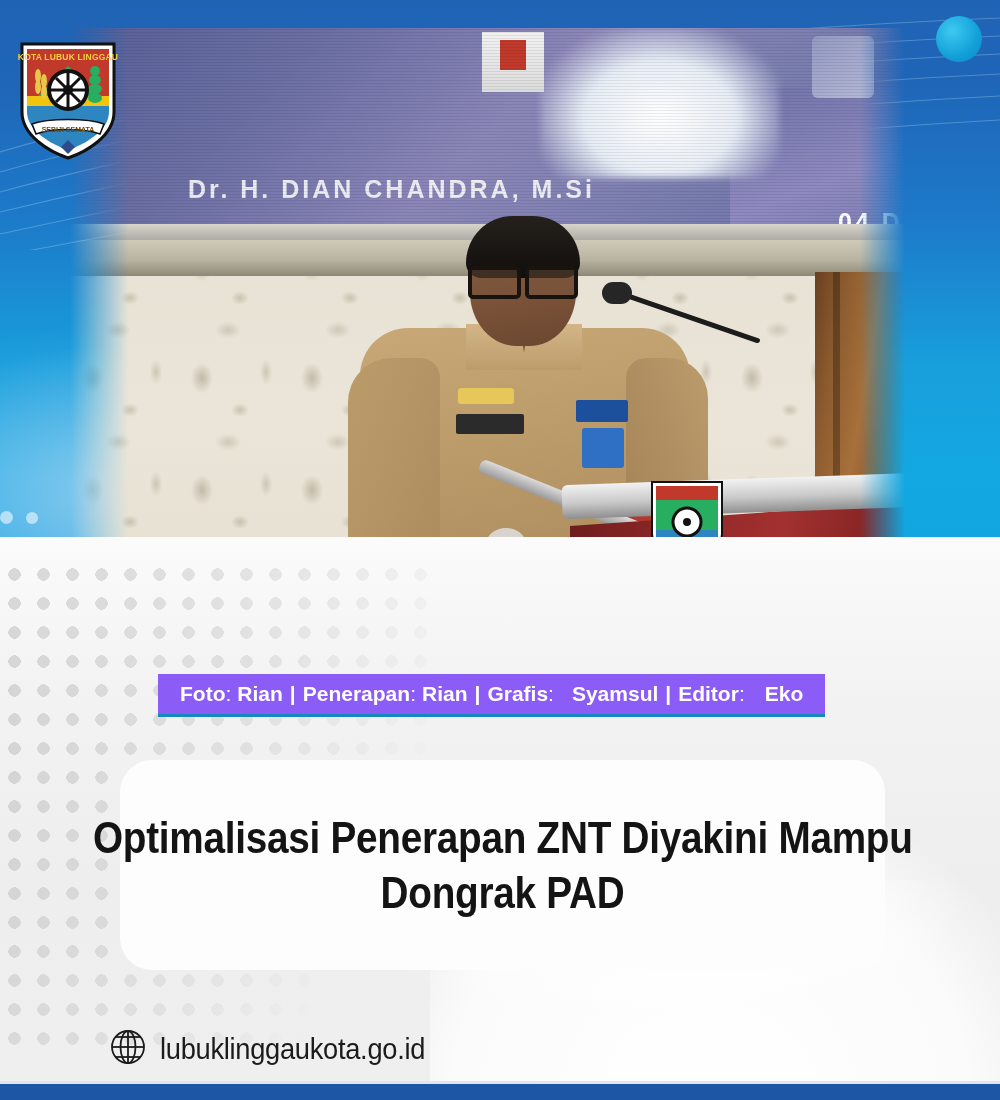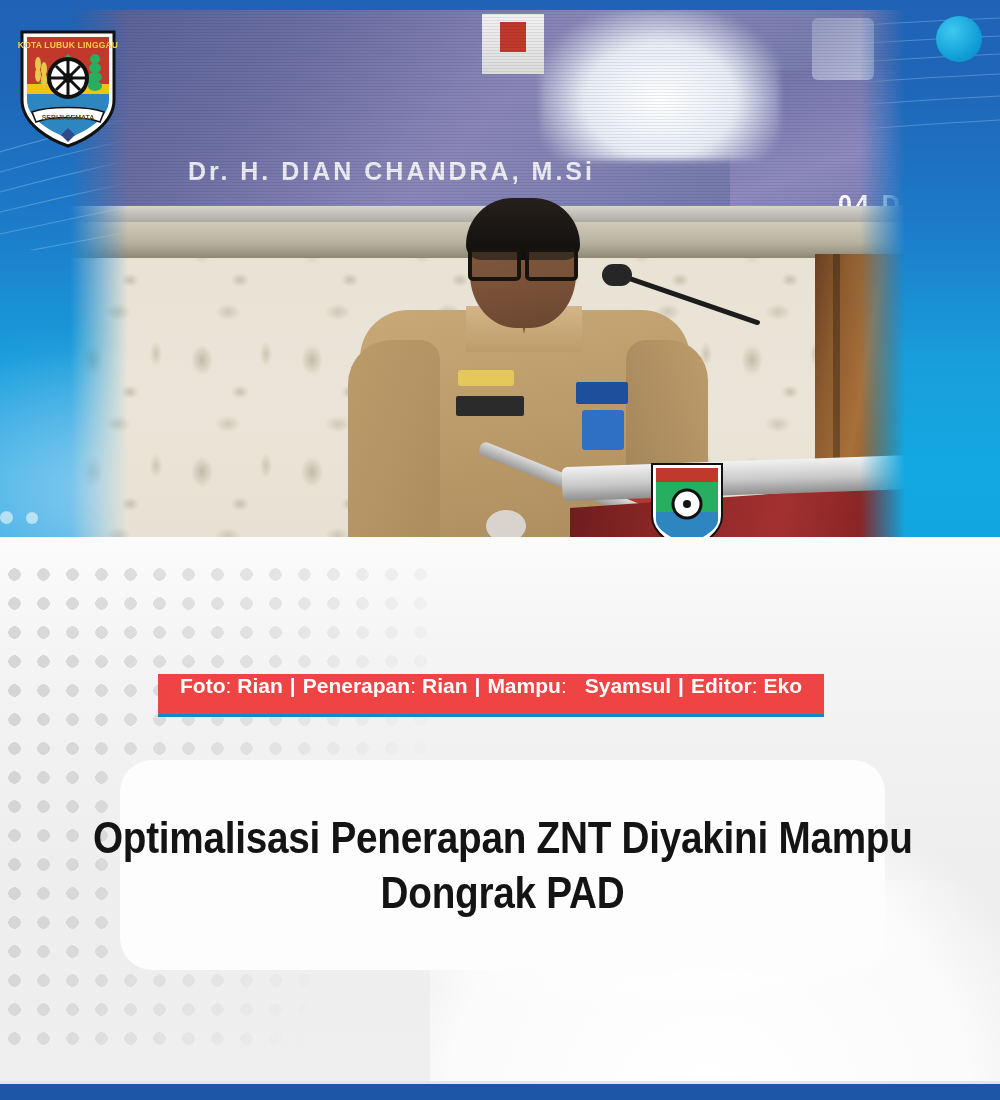--- a/index.html
+++ b/index.html
@@ -32,26 +32,26 @@
   }
   .corner-circle{
     position:absolute;left:936px;top:16px;width:46px;height:46px;border-radius:50%;
     background:radial-gradient(circle at 35% 32%, #3ec9f0 0%, #12a0d8 60%, #0e86c2 100%);
   }
   .dot-sm{position:absolute;border-radius:50%;background:rgba(255,255,255,.55);}
   .dot-a{left:0px;top:511px;width:13px;height:13px;}
   .dot-b{left:26px;top:512px;width:12px;height:12px;}
 
   
-  .logo{position:absolute;left:16px;top:28px;width:104px;height:122px;}
+  .logo{position:absolute;left:16px;top:40px;width:104px;height:122px;}
   .logo svg{display:block;}
 
   
   .photo-wrap{
-    position:absolute;left:70px;top:10px;width:835px;height:670px;
+    position:absolute;left:70px;top:28px;width:835px;height:670px;
     -webkit-mask-image:
        linear-gradient(90deg, rgba(0,0,0,0) 0px, rgba(0,0,0,1) 58px, rgba(0,0,0,1) 790px, rgba(0,0,0,0) 835px),
        linear-gradient(180deg, rgba(0,0,0,1) 0px, rgba(0,0,0,1) 600px, rgba(0,0,0,0) 670px);
     -webkit-mask-composite:source-in;
     mask-image:
        linear-gradient(90deg, rgba(0,0,0,0) 0px, rgba(0,0,0,1) 58px, rgba(0,0,0,1) 790px, rgba(0,0,0,0) 835px),
        linear-gradient(180deg, rgba(0,0,0,1) 0px, rgba(0,0,0,1) 600px, rgba(0,0,0,0) 670px);
     mask-composite:intersect;
     overflow:hidden;
   }
@@ -243,22 +243,22 @@
   .bottom-bar{
     position:absolute;left:0;top:1084px;width:1000px;height:16px;background:#1d56a5;
   }
   .bottom-hair{
     position:absolute;left:0;top:1081px;width:1000px;height:3px;background:#dfe6ef;
   }
 
   
   .credits{
     position:absolute;left:158px;top:674px;height:40px;
-    display:flex;padding:0 22px;
-    background:#ef4444;border-bottom:3px solid #1689bc;
+    display:flex;align-items:center;padding:0 22px;
+    background:#8b5cf6;border-bottom:3px solid #1689bc;
     color:#fff;font-size:21px;white-space:nowrap;
     font-family:"Liberation Sans",sans-serif;
   }
   .credits b{font-weight:700;}
   .credits .sep{padding:0 7px;font-weight:700;}
   .credits .val{font-weight:700;}
 
   
   .card{
     position:absolute;left:120px;top:760px;width:765px;height:210px;
@@ -416,35 +416,48 @@
     </svg>
   </div>
 
   <div class="credits">
     <span><b>Foto</b>:</span>
     <span class="val" style="margin-left:6px">Rian</span>
     <span class="sep">|</span>
     <span><b>Penerapan</b>:</span>
     <span class="val" style="margin-left:6px">Rian</span>
     <span class="sep">|</span>
-    <span><b>Mampu</b>:</span>
+    <span><b>Grafis</b>:</span>
     <span class="val" style="margin-left:18px">Syamsul</span>
     <span class="sep">|</span>
     <span><b>Editor</b>:</span>
-    <span class="val" style="margin-left:6px">Eko</span>
+    <span class="val" style="margin-left:20px">Eko</span>
   </div>
 
   <div class="card">
     <div class="headline">
       <div class="ln">Optimalisasi Penerapan ZNT Diyakini Mampu</div>
       <div class="ln">Dongrak PAD</div>
     </div>
   </div>
 
   <div class="footer">
 
+    <div class="f-item">
+      <span class="ic">
+        <svg width="40" height="40" viewBox="0 0 40 40" fill="none" stroke="#1b1b1b" stroke-width="1.8">
+          <circle cx="20" cy="20" r="16"></circle>
+          <ellipse cx="20" cy="20" rx="7.5" ry="16"></ellipse>
+          <line x1="4" y1="20" x2="36" y2="20"></line>
+          <path d="M7 10 H33"></path>
+            <path d="M7 30 H33"></path>
+          <line x1="20" y1="4" x2="20" y2="36"></line>
+        </svg>
+      </span>
+      <span class="f-text">lubuklinggaukota.go.id</span>
+    </div>
 
     <div class="f-gap"></div>
 
 
   </div>
 
 </div>
 
 </body></html>

